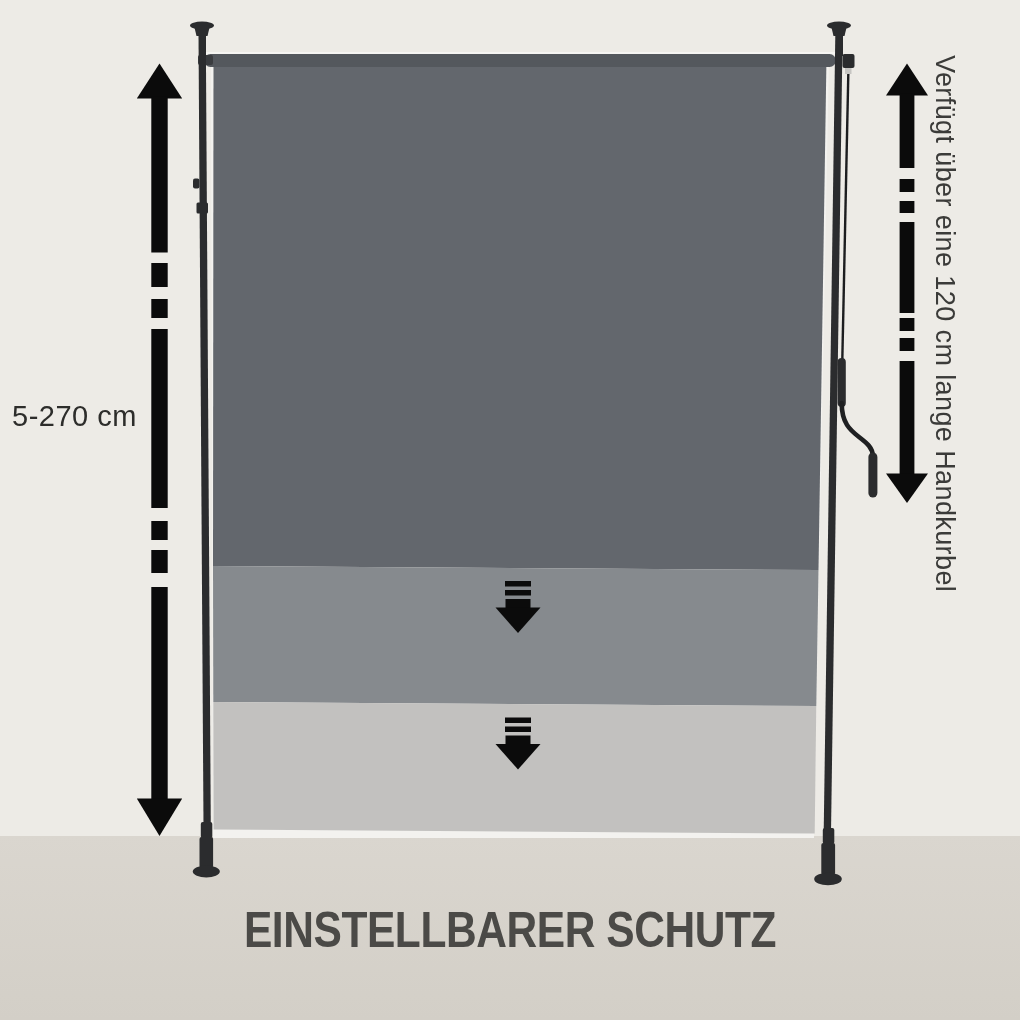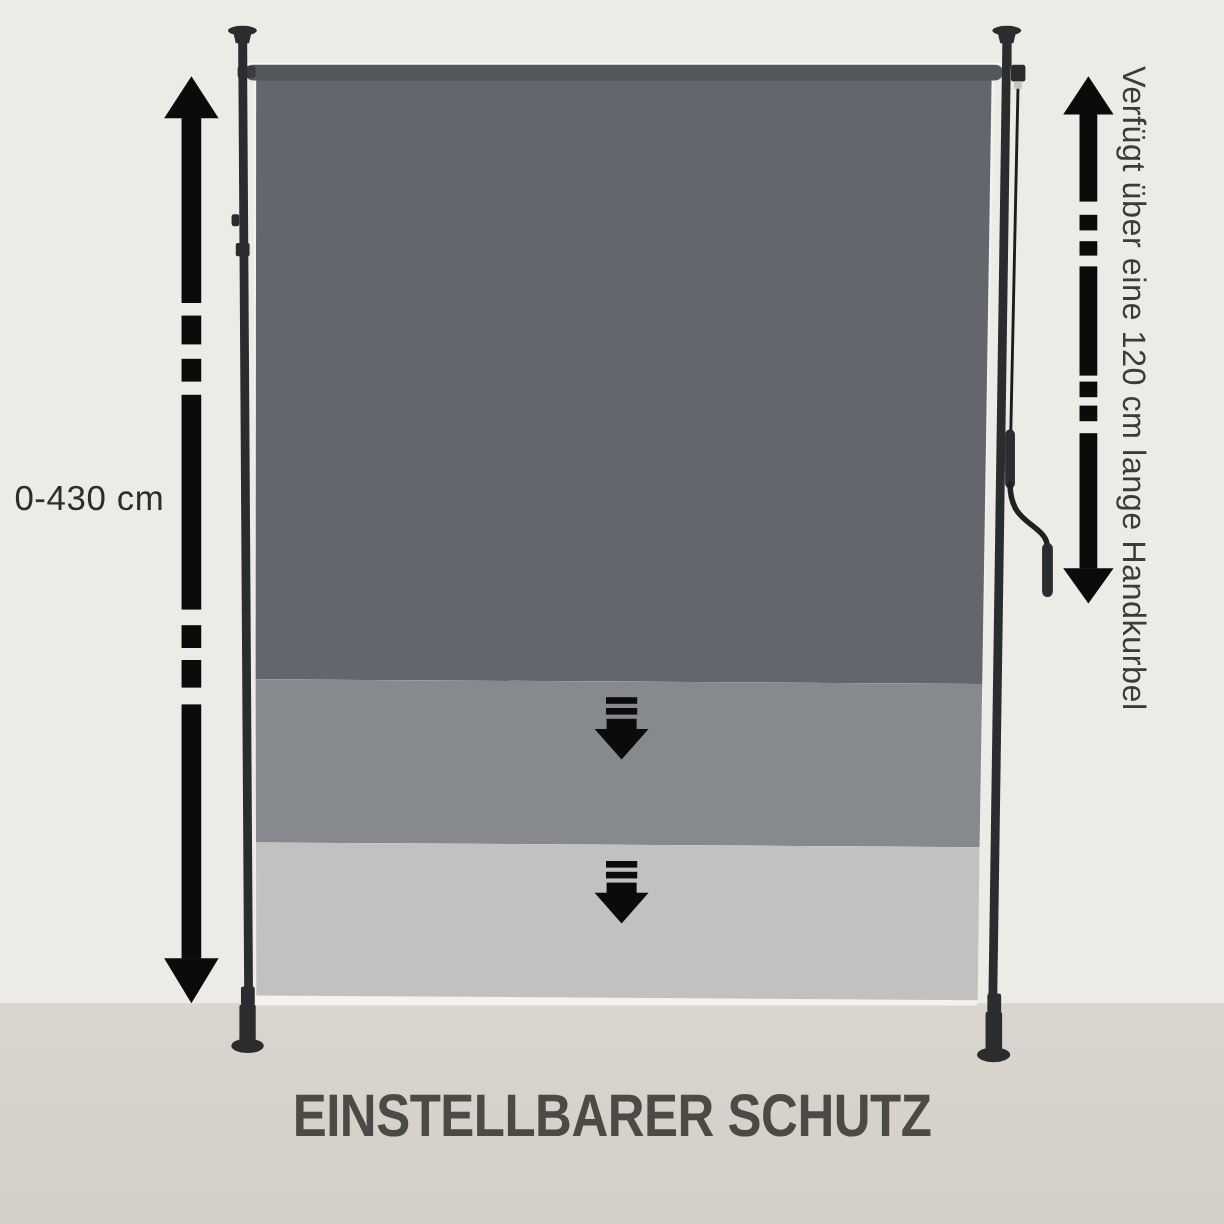--- a/index.html
+++ b/index.html
@@ -126,19 +126,19 @@
       <polygon points="495.5,607.5 540.5,607.5 518,633"></polygon>
     </g>
     <g class="arrow">
       <rect x="505" y="717.5" width="26" height="5.5"></rect>
       <rect x="505" y="726.5" width="26" height="5.5"></rect>
       <rect x="505.5" y="735.5" width="25" height="10"></rect>
       <polygon points="495.5,744 540.5,744 518,769.5"></polygon>
     </g>
   </svg>
 
-  <div class="label-range">0-430 cm</div>
+  <div class="label-range">5-270 cm</div>
 
   <div class="label-note">Verfügt über eine 120 cm lange Handkurbel</div>
 
   <div class="caption">EINSTELLBARER SCHUTZ</div>
 
 </div>
 
 </body></html>

